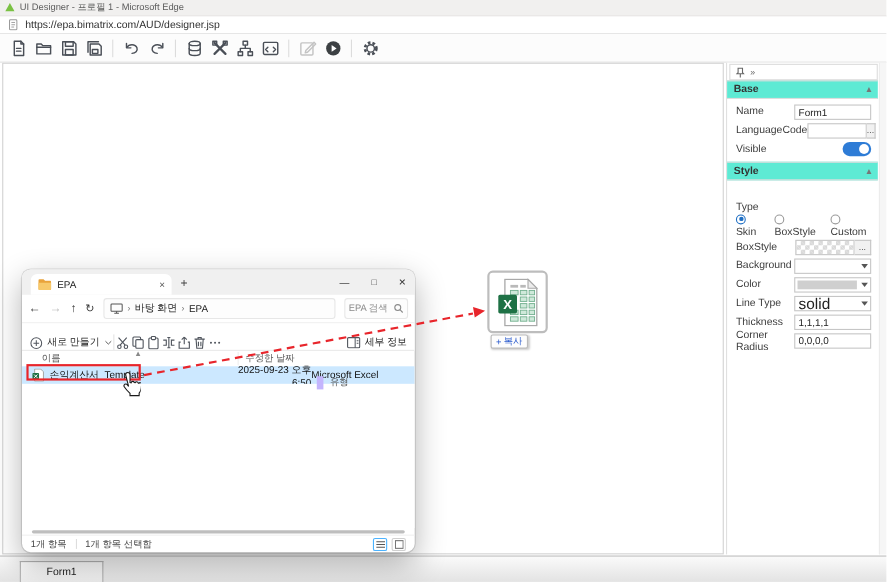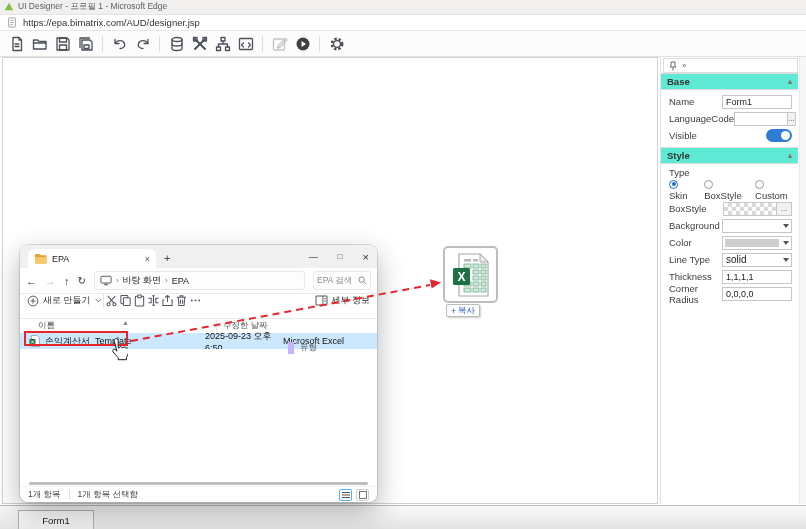--- a/index.html
+++ b/index.html
@@ -36,21 +36,21 @@
   .toggle .knob { position:absolute; right:2px; top:2px; width:9px; height:9px; border-radius:50%; background:#fff; }
   .radio { width:9px; height:9px; border-radius:50%; border:1px solid #9a9a9a; background:#fff; display:inline-block; margin-right:3px; vertical-align:-1px; }
   .radio.sel { border:1px solid #1f6fc4; position:relative; }
   .radio.sel::after { content:""; position:absolute; left:1.5px; top:1.5px; width:4px; height:4px; border-radius:50%; background:#1f6fc4; }
   .radgrp { display:flex; align-items:center; gap:10px; height:17px; padding:0 6px 0 8px; margin-right:8px; color:#3c3c3c; }
   .checker { width:54px; height:14px; border:1px solid #c6c6c6;
     background-image:linear-gradient(45deg,#d9d9d9 25%,transparent 25%,transparent 75%,#d9d9d9 75%),linear-gradient(45deg,#d9d9d9 25%,transparent 25%,transparent 75%,#d9d9d9 75%);
     background-size:8px 8px; background-position:0 0,4px 4px; background-color:#fff; }
   .drop { width:70px; height:14px; border:1px solid #c6c6c6; display:flex; align-items:center; background:#fff; cursor:pointer; }
   .drop .fillgrey { flex:1; height:8px; margin:0 2px; background:#cfcfcf; }
-  .drop .dval { flex:1; font-size:10px; padding-left:3px; color:#222; }
+  .drop .dval { flex:1; font-size:14px; padding-left:3px; color:#222; }
   .drop .arr { width:10px; display:flex; align-items:center; justify-content:center; }
   .tri { width:0; height:0; border-left:3px solid transparent; border-right:3px solid transparent; border-top:4px solid #555; }
   .borderlbl { font-weight:bold; height:16px; display:flex; align-items:center; padding:2px 6px 0 8px; }
 
   
   .bottombar { position:absolute; left:0; top:505px; width:806px; height:24px; background:linear-gradient(#fafafa,#e3e3e3); border-top:1px solid #bdbdbd; }
   .formtab { position:absolute; left:18px; top:4px; width:76px; height:20px; background:linear-gradient(#ffffff,#ececec); border:1px solid #b3b3b3; border-bottom:none; font-size:9.5px; color:#222; display:flex; align-items:center; justify-content:center; cursor:pointer; }
 
   
   .explorer { position:absolute; left:20px; top:245px; width:357px; height:257px; background:#fff; border-radius:8px; box-shadow:0 10px 28px rgba(0,0,0,.30), 0 0 0 1px rgba(0,0,0,.12); display:flex; flex-direction:column; overflow:hidden; z-index:5; }
@@ -59,34 +59,34 @@
   .etab .x { margin-left:auto; color:#555; font-size:9px; cursor:pointer; }
   .newtab { margin-left:8px; margin-bottom:4px; color:#444; font-size:11px; cursor:pointer; }
   .wctrl { position:absolute; right:8px; top:0; height:23px; display:flex; align-items:center; gap:20px; color:#333; font-size:9px; }
   .wctrl span { cursor:pointer; }
   .enav { height:26px; background:#fff; border-bottom:1px solid #ededed; display:flex; align-items:center; padding:0 6px; gap:8px; }
   .navarrow { font-size:11px; color:#333; cursor:pointer; }
   .navarrow.dis { color:#b9b9b9; }
   .crumbbox { flex:1; height:19px; border:1px solid #e7e7e7; border-radius:3px; background:#fdfdfd; display:flex; align-items:center; gap:4px; padding:0 5px; font-size:9px; color:#222; }
   .crumbsep { color:#777; font-size:8px; }
   .searchbox { width:58px; height:19px; border:1px solid #e7e7e7; border-radius:3px; background:#fdfdfd; display:flex; align-items:center; font-size:8.5px; color:#8a8a8a; padding:0 3px; gap:2px; overflow:hidden; }
-  .ecmd { height:25px; background:#fff; border-bottom:1px solid #e9e9e9; display:flex; align-items:flex-start; padding:0 7px; gap:1px; }
+  .ecmd { height:25px; background:#fff; border-bottom:1px solid #e9e9e9; display:flex; align-items:flex-end; padding:0 7px; gap:1px; }
   .cmdnew { display:flex; align-items:center; gap:4px; font-size:9px; color:#222; cursor:pointer; }
   .csep { width:1px; height:14px; background:#e3e3e3; }
   .cico { display:flex; align-items:center; cursor:pointer; }
   .cmddetails { margin-left:auto; display:flex; align-items:center; gap:3px; font-size:9px; color:#222; cursor:pointer; }
   .ehead { height:14px; display:flex; align-items:center; font-size:8.5px; color:#555; padding-left:18px; position:relative; }
   .ehead .c1 { width:178px; display:flex; align-items:center; }
   .ehead .c2 { width:72px; border-left:1px solid #eee; padding-left:6px; }
   .ehead .c3 { border-left:6px solid #c4b5fd; padding-left:6px;margin-top:44px; }
   .sortchev { position:absolute; left:102px; top:0px; color:#888; font-size:7px; }
   .erow { height:16px; background:#cce8ff; display:flex; align-items:center; font-size:9px; color:#111; cursor:pointer; }
   .erow .ic { margin-left:9px; margin-right:5px; display:flex; }
   .erow .fname { width:160px; }
-  .erow .fdate { width:78px; }
+  .erow .fdate { width:78px;text-align:right; }
   .erow .ftype { flex:1; white-space:nowrap; overflow:hidden; }
   .efill { flex:1; background:#fff; }
   .hscroll { height:6px; display:flex; align-items:center; padding:0 9px; }
   .hscroll .bar { height:3px; flex:1; background:#a8a8a8; border-radius:2px; opacity:.75; }
   .estatus { height:16px; border-top:1px solid #f0f0f0; display:flex; align-items:center; font-size:8.5px; color:#444; padding:0 8px; gap:8px; }
   .vdiv { width:1px; height:9px; background:#ddd; }
   .viewbtns { margin-left:auto; display:flex; gap:4px; align-items:center; }
   .vbtn { width:13px; height:12px; border:1px solid #cfcfcf; border-radius:2px; display:flex; align-items:center; justify-content:center; cursor:pointer; }
   .vbtn.sel { border:1px solid #4cb3ff; }
 
@@ -237,21 +237,21 @@
     <div class="prow">
       <span class="plab">Visible</span>
       <span class="toggle">
           <span class="knob"></span>
         </span>
     </div>
     <div class="phead sub" style="margin-top:3px;">
       <span>Style</span>
       <span class="chev">▴</span>
     </div>
-    <div class="prow" style="margin-top:0;">
+    <div class="prow" style="margin-top:16px;">
       <span class="plab">Type</span>
     </div>
     <div class="radgrp">
       <span><span class="radio sel"></span><span>Skin</span></span>
       <span><span class="radio"></span><span>BoxStyle</span></span>
       <span><span class="radio"></span><span>Custom</span></span>
     </div>
     <div class="prow" style="margin-top:2px;">
       <span class="plab">BoxStyle</span>
       <span class="checker"></span>

